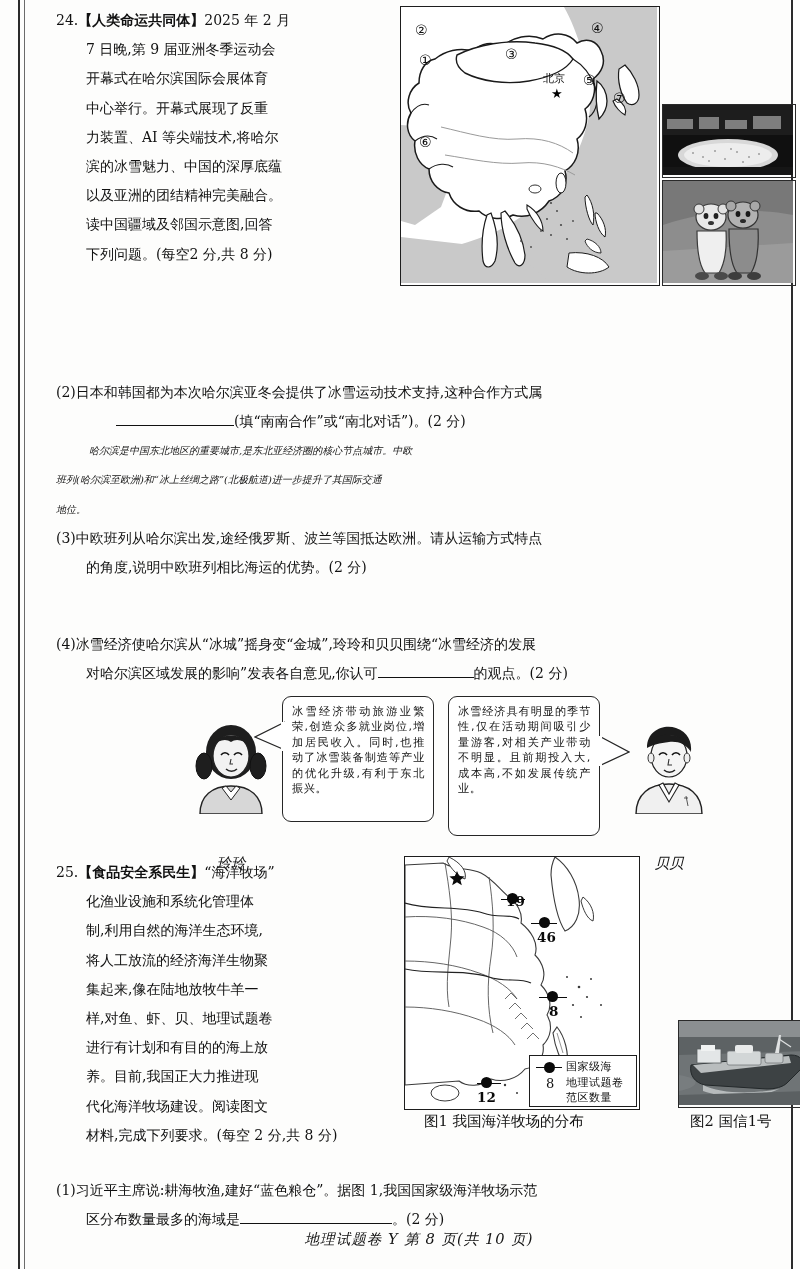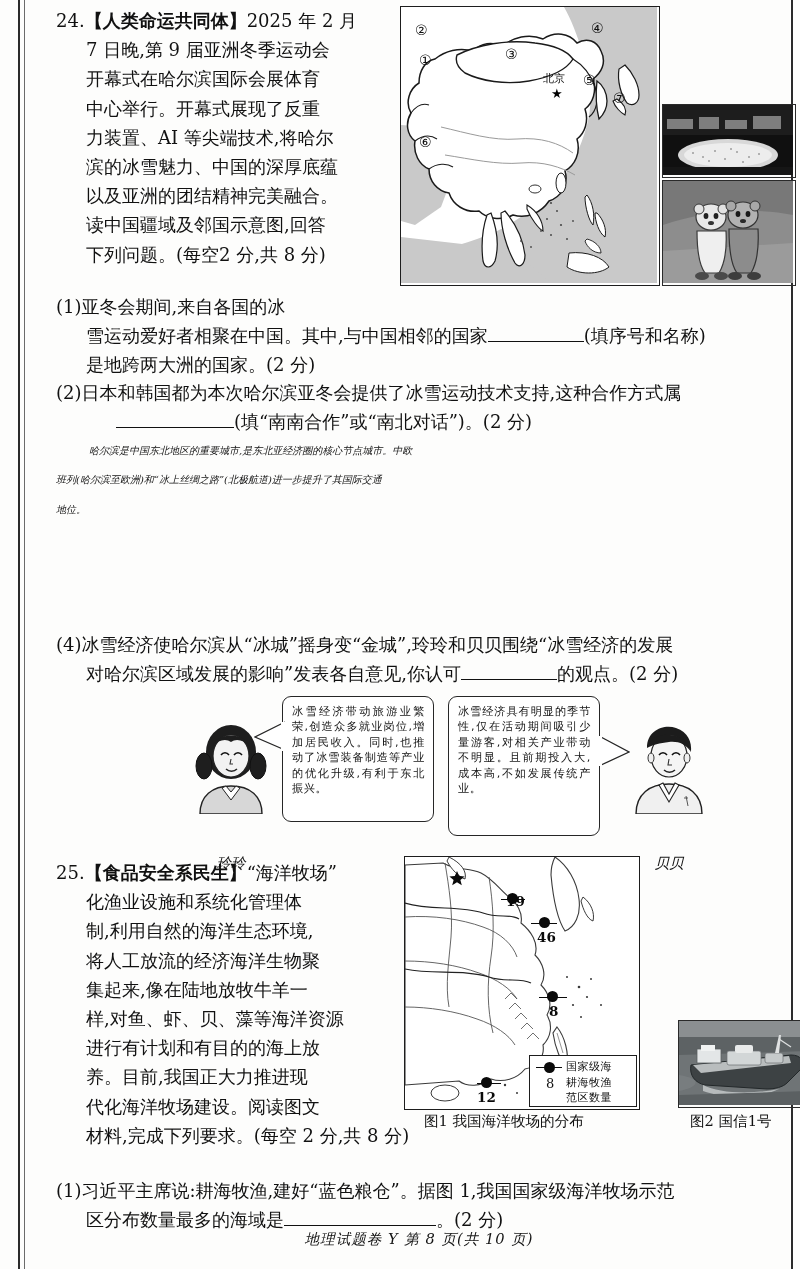--- a/index.html
+++ b/index.html
@@ -38,21 +38,21 @@
   .content {
     position: absolute;
     left: 56px; top: 0;
     width: 726px; height: 1269px;
   }
 
   
   .q-block { position: absolute; }
   .song {
     font-family: "DejaVu Serif", "Liberation Serif", serif;
-    font-size: 18px;
+    font-size: 14px;
     line-height: 29.2px;
     letter-spacing: 0px;
     color: #111;
   }
   .kai {
     font-family: "DejaVu Serif", "Liberation Serif", serif;
     font-style: italic;
     font-size: 10px;
     line-height: 29.4px;
     color: #141414;
@@ -406,45 +406,42 @@
           <ellipse cx="75" cy="33" rx="2.4" ry="3" fill="#1a1a1a"></ellipse>
           <ellipse cx="85" cy="33" rx="2.4" ry="3" fill="#1a1a1a"></ellipse>
           <ellipse cx="80" cy="40" rx="3" ry="2" fill="#2a2a2a"></ellipse>
           <path d="M66,48 C66,68 68,84 74,92 L88,92 C94,82 96,66 95,48 Z" fill="#8c8c8c" stroke="#333" stroke-width="1.2"></path>
           <ellipse cx="72" cy="95" rx="7" ry="4" fill="#3d3d3d"></ellipse>
           <ellipse cx="91" cy="95" rx="7" ry="4" fill="#3d3d3d"></ellipse>
         </g>
       </svg>
     </div>
 
-    <div class="q-block song sub" id="q24-1">
-      <div class="ln">
-        <span>(1)</span><span>亚冬会期间,来自各国的冰</span>
-      </div>
-      <div class="ln ind">
-        <span>雪运动爱好者相聚在中国。其中,与中国相邻的国家</span><span class="blank" style="width:96px"></span><span>(填序号和名称)</span>
-      </div>
-      <div class="ln ind">是地跨两大洲的国家。(2 分)</div>
-    </div>
 
     <div class="q-block song sub" id="q24-2">
       <div class="ln">
         <span>(2)</span><span>日本和韩国都为本次哈尔滨亚冬会提供了冰雪运动技术支持,这种合作方式属</span>
       </div>
       <div class="ln ind">
         <span class="blank" style="width:118px; margin-left:30px;"></span><span>(填“南南合作”或“南北对话”)。(2 分)</span>
       </div>
     </div>
 
     <div class="q-block kai ctx" id="q24-ctx">
       <div class="ln first">哈尔滨是中国东北地区的重要城市,是东北亚经济圈的核心节点城市。中欧</div>
       <div class="ln">班列(哈尔滨至欧洲)和“冰上丝绸之路”(北极航道)进一步提升了其国际交通</div>
       <div class="ln">地位。</div>
     </div>
 
+    <div class="q-block song sub" id="q24-3">
+      <div class="ln">
+        <span>(3)</span><span>中欧班列从哈尔滨出发,途经俄罗斯、波兰等国抵达欧洲。请从运输方式特点</span>
+      </div>
+      <div class="ln ind">的角度,说明中欧班列相比海运的优势。(2 分)</div>
+    </div>
 
     <div class="q-block song sub" id="q24-4">
       <div class="ln">
         <span>(4)</span><span>冰雪经济使哈尔滨从“冰城”摇身变“金城”,玲玲和贝贝围绕“冰雪经济的发展</span>
       </div>
       <div class="ln ind">
         <span>对哈尔滨区域发展的影响”发表各自意见,你认可</span><span class="blank" style="width:96px"></span><span>的观点。(2 分)</span>
       </div>
     </div>
 
@@ -513,21 +510,21 @@
     </div>
 
     <div class="q-block song" id="q25-head">
       <div class="ln">
         <span class="num">25.</span><span class="bold-head">【食品安全系民生】</span><span>“海洋牧场”</span>
       </div>
       <div class="ln ind">化渔业设施和系统化管理体</div>
       <div class="ln ind">制,利用自然的海洋生态环境,</div>
       <div class="ln ind">将人工放流的经济海洋生物聚</div>
       <div class="ln ind">集起来,像在陆地放牧牛羊一</div>
-      <div class="ln ind">样,对鱼、虾、贝、藻等海洋资源</div>
+      <div class="ln ind">样,对鱼、虾、贝、地理试题卷</div>
       <div class="ln ind">进行有计划和有目的的海上放</div>
       <div class="ln ind">养。目前,我国正大力推进现</div>
       <div class="ln ind">代化海洋牧场建设。阅读图文</div>
       <div class="ln ind">材料,完成下列要求。(每空 2 分,共 8 分)</div>
     </div>
 
     <div id="map25">
       <svg width="232" height="250" viewBox="0 0 232 250">
         <rect width="232" height="250" fill="#ffffff"></rect>
 
@@ -597,21 +594,21 @@
       <div class="dotline" style="left:72px;  top:226px; width:24px;"></div>
       <div class="dot" style="left:76px;  top:220px;"></div>
       <div class="dotlabel" style="left:72px;  top:232px;">12</div>
 
       <div id="legend25">
         <div class="dotline lg-line"></div>
         <div class="dot lg-dot"></div>
         <span class="lg-8">8</span>
         <div class="lg-text">
           <div>国家级海</div>
-          <div>耕海牧渔</div>
+          <div>地理试题卷</div>
           <div>范区数量</div>
         </div>
       </div>
     </div>
 
     <div id="photo-ship">
       <svg width="132" height="84" viewBox="0 0 132 84">
         <rect width="132" height="84" fill="#6f7476"></rect>
         <rect y="0" width="132" height="16" fill="#8b8f91"></rect>
         <path d="M0,16 L132,16 L132,30 L0,34 Z" fill="#5d6264"></path>

